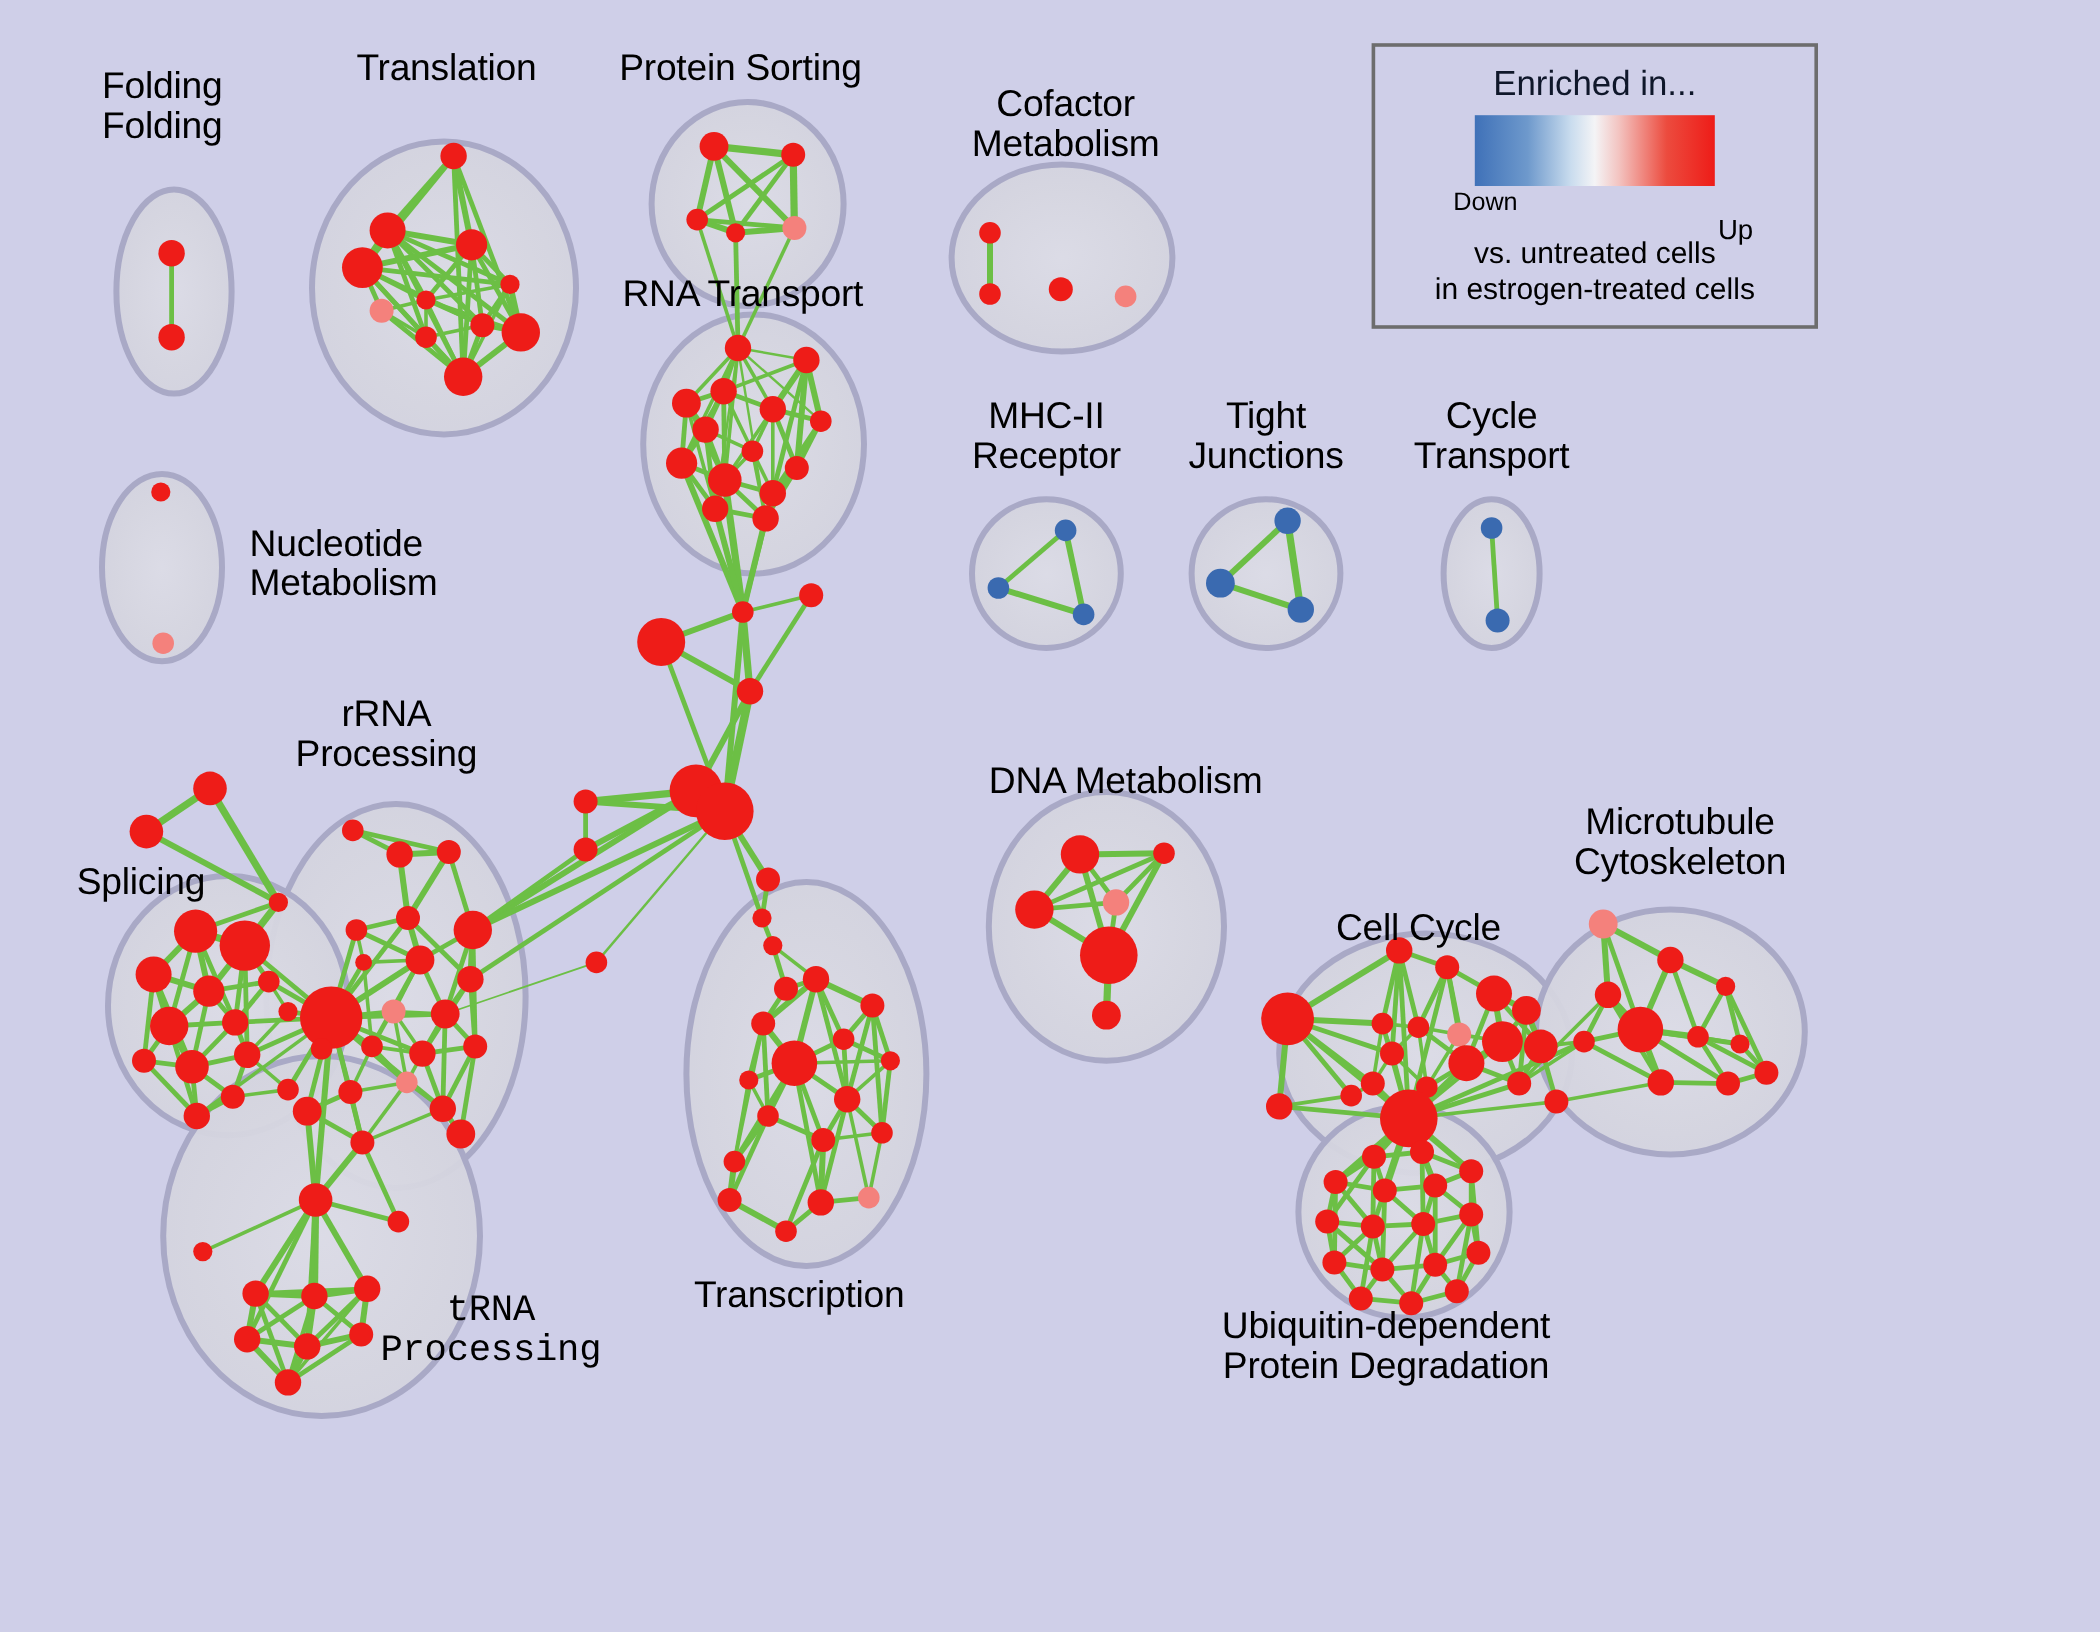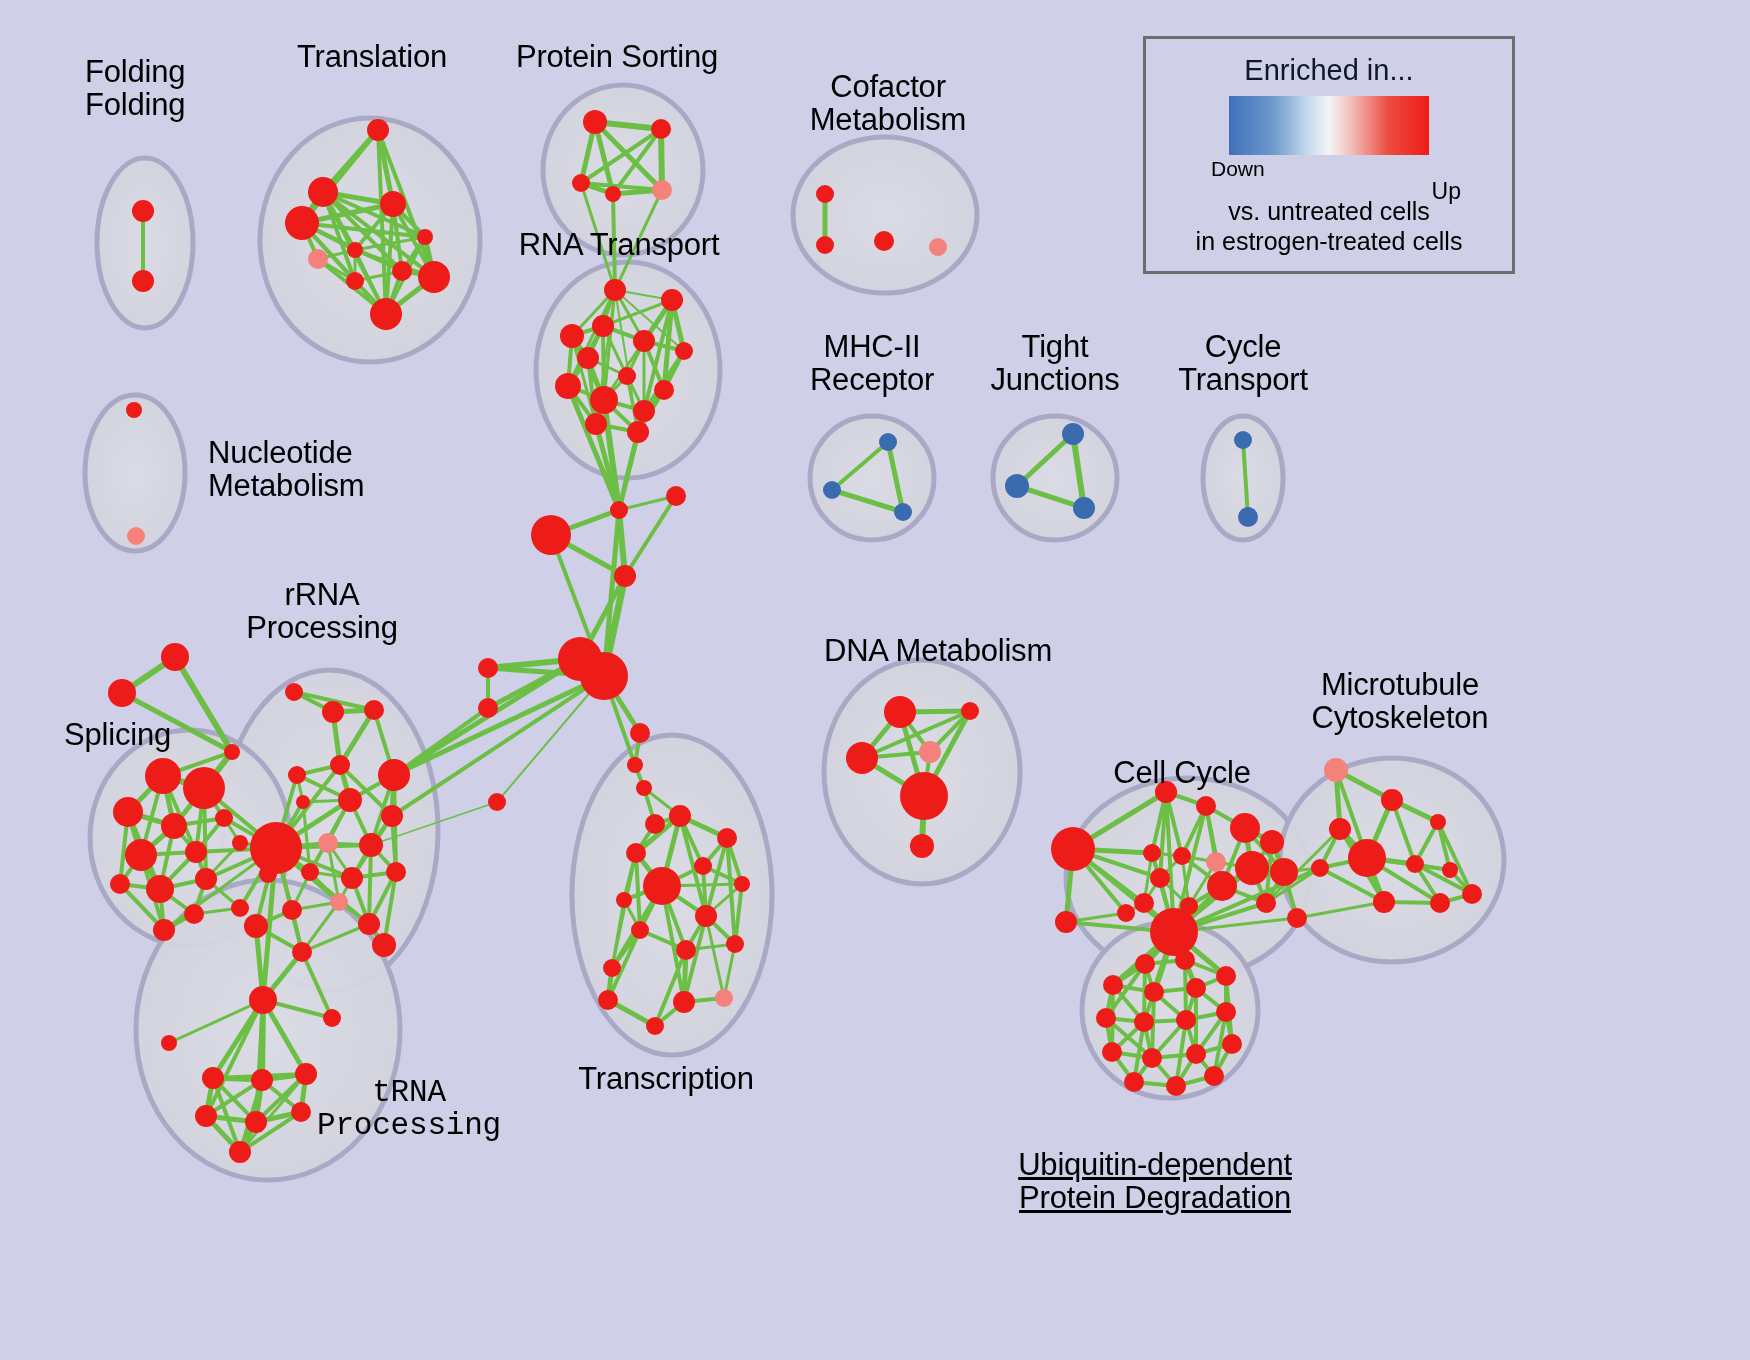--- a/index.html
+++ b/index.html
@@ -763,21 +763,21 @@
       <div class="cluster-label ctr" style="left: 1055px; top: 330px;"><div>Tight</div><div>Junctions</div></div>
       <div class="cluster-label ctr" style="left: 1243px; top: 330px;"><div>Cycle</div><div>Transport</div></div>
       <div class="cluster-label lft" style="left: 208px; top: 436px;"><div>Nucleotide</div><div>Metabolism</div></div>
       <div class="cluster-label ctr" style="left: 322px; top: 578px;"><div>rRNA</div><div>Processing</div></div>
       <div class="cluster-label ctr" style="left: 938px; top: 634px;"><div>DNA Metabolism</div></div>
       <div class="cluster-label lft" style="left: 64px; top: 718px;"><div>Splicing</div></div>
       <div class="cluster-label ctr" style="left: 1400px; top: 668px;"><div>Microtubule</div><div>Cytoskeleton</div></div>
       <div class="cluster-label ctr" style="left: 1182px; top: 756px;"><div>Cell Cycle</div></div>
       <div class="cluster-label ctr" style="left: 666px; top: 1062px;"><div>Transcription</div></div>
       <div class="cluster-label ctr" style="left: 409px; top: 1076px; font-family: Liberation Mono, monospace;"><div>tRNA</div><div>Processing</div></div>
-      <div class="cluster-label ctr" style="left: 1155px; top: 1148px; text-decoration: underline;"><div>Ubiquitin-dependent</div><div>Protein Degradation</div></div>
+      <div class="cluster-label ctr" style="left: 1155px; top: 1088px;"><div>Ubiquitin-dependent</div><div>Protein Degradation</div></div>
     </div>
 
   <div id="legend">
     <div class="lg-title">Enriched in...</div>
     <div class="lg-bar"></div>
     <div class="lg-ends">
       <span class="lg-down">Down</span>
       <span class="lg-up">Up</span>
     </div>
     <div class="lg-sub">vs. untreated cells</div>

